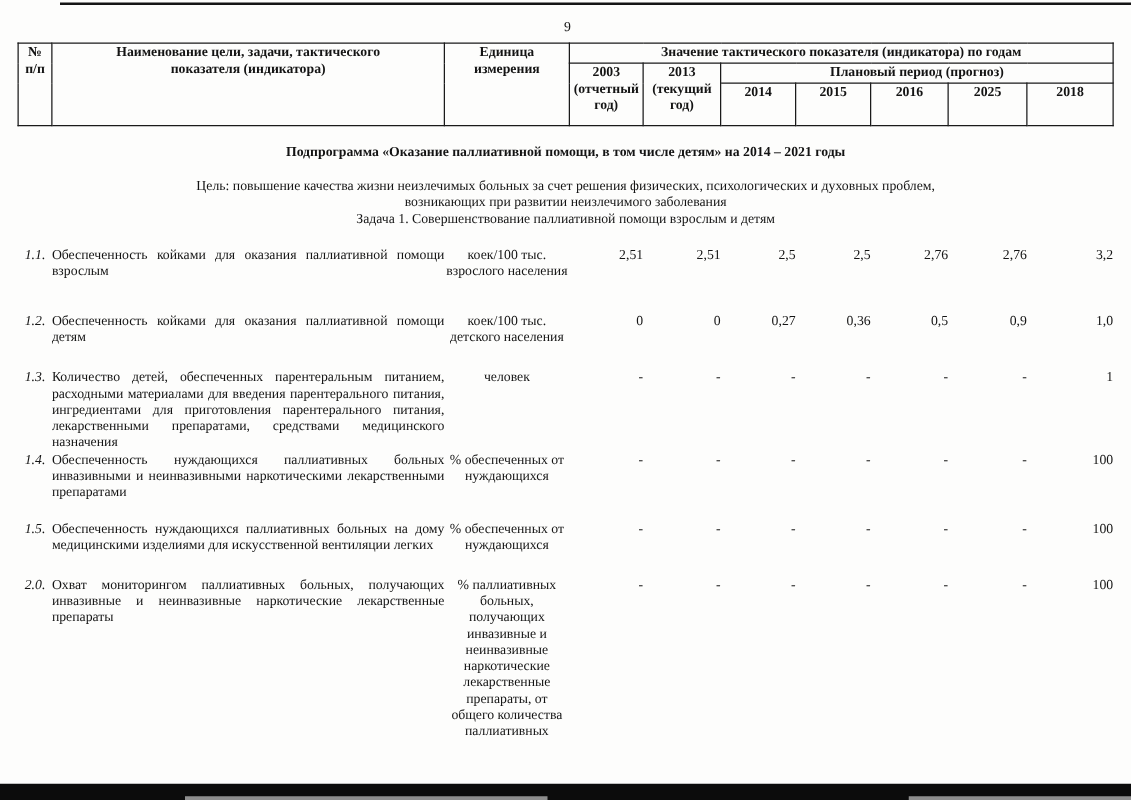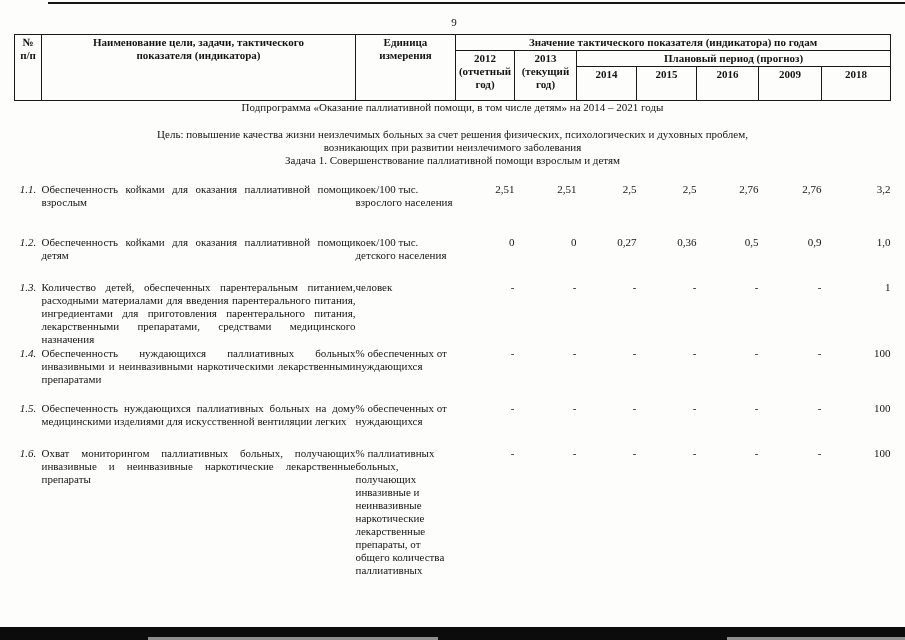--- a/index.html
+++ b/index.html
@@ -27,25 +27,25 @@
   table.indicators td{padding:0;vertical-align:top;}
   tr.h td{
     border:1px solid #1a1a1a;
     text-align:center;
     font-weight:bold;
     padding:1px 2px;
   }
   .pre{white-space:pre-line;}
   td.rownum{text-align:center;padding-left:6px;font-style:italic;}
   td.iname{text-align:justify;padding-right:4px;}
-  td.unit{padding:0 1px;}
+  td.unit{text-align:center;padding:0 1px;}
   td.val{text-align:right;}
   td.introcell{text-align:center;}
   .introcell p{margin:0;}
-  p.sub{}
+  p.sub{margin-top:15px;font-weight:bold;}
   p.goal{margin-top:14px;white-space:pre-line;}
   p.task{margin-bottom:16px;}
   tr.r1{height:53px;} tr.r2{height:45px;} tr.r3{height:66px;}
   tr.r4{height:55px;margin-top:17px;} tr.r5{height:45px;}
 </style>
 </head>
 <body>
 
 <div class="page">
   <div class="top-line"></div>
@@ -68,33 +68,33 @@
     <tbody>
         <tr class="h" style="height:13px">
       <td rowspan="3" class="pre">№
 п/п</td>
       <td rowspan="3" class="pre">Наименование цели, задачи, тактического
 показателя (индикатора)</td>
       <td rowspan="3">Единица измерения</td>
       <td colspan="7">Значение тактического показателя (индикатора) по годам</td>
     </tr>
     <tr class="h" style="height:13px">
-      <td rowspan="2" class="pre">2012
+      <td rowspan="2" class="pre">2003
 (отчетный
 год)</td>
       <td rowspan="2" class="pre">2013
 (текущий
 год)</td>
       <td colspan="5">Плановый период (прогноз)</td>
     </tr>
     <tr class="h" style="height:34px">
       <td>2014</td>
       <td>2015</td>
       <td>2016</td>
-      <td>2009</td>
+      <td>2025</td>
       <td>2018</td>
     </tr>
 
     <tr>
       <td colspan="10" class="introcell">
         <p class="sub">Подпрограмма «Оказание паллиативной помощи, в том числе детям» на 2014 – 2021 годы</p>
         <p class="goal">Цель: повышение качества жизни неизлечимых больных за счет решения физических, психологических и духовных проблем,
 возникающих при развитии неизлечимого заболевания</p>
         <p class="task">Задача 1. Совершенствование паллиативной помощи взрослым и детям</p>
       </td>
@@ -159,21 +159,21 @@
       <td class="val">-</td>
       <td class="val">-</td>
       <td class="val">-</td>
       <td class="val">-</td>
       <td class="val">-</td>
       <td class="val">-</td>
       <td class="val">100</td>
     </tr>
 
     <tr>
-      <td class="rownum">1.6.</td>
+      <td class="rownum">2.0.</td>
       <td class="iname">Охват мониторингом паллиативных больных, получающих инвазивные и неинвазивные наркотические лекарственные препараты</td>
       <td class="unit">% паллиативных больных, получающих инвазивные и неинвазивные наркотические лекарственные препараты, от общего количества паллиативных</td>
       <td class="val">-</td>
       <td class="val">-</td>
       <td class="val">-</td>
       <td class="val">-</td>
       <td class="val">-</td>
       <td class="val">-</td>
       <td class="val">100</td>
     </tr>

